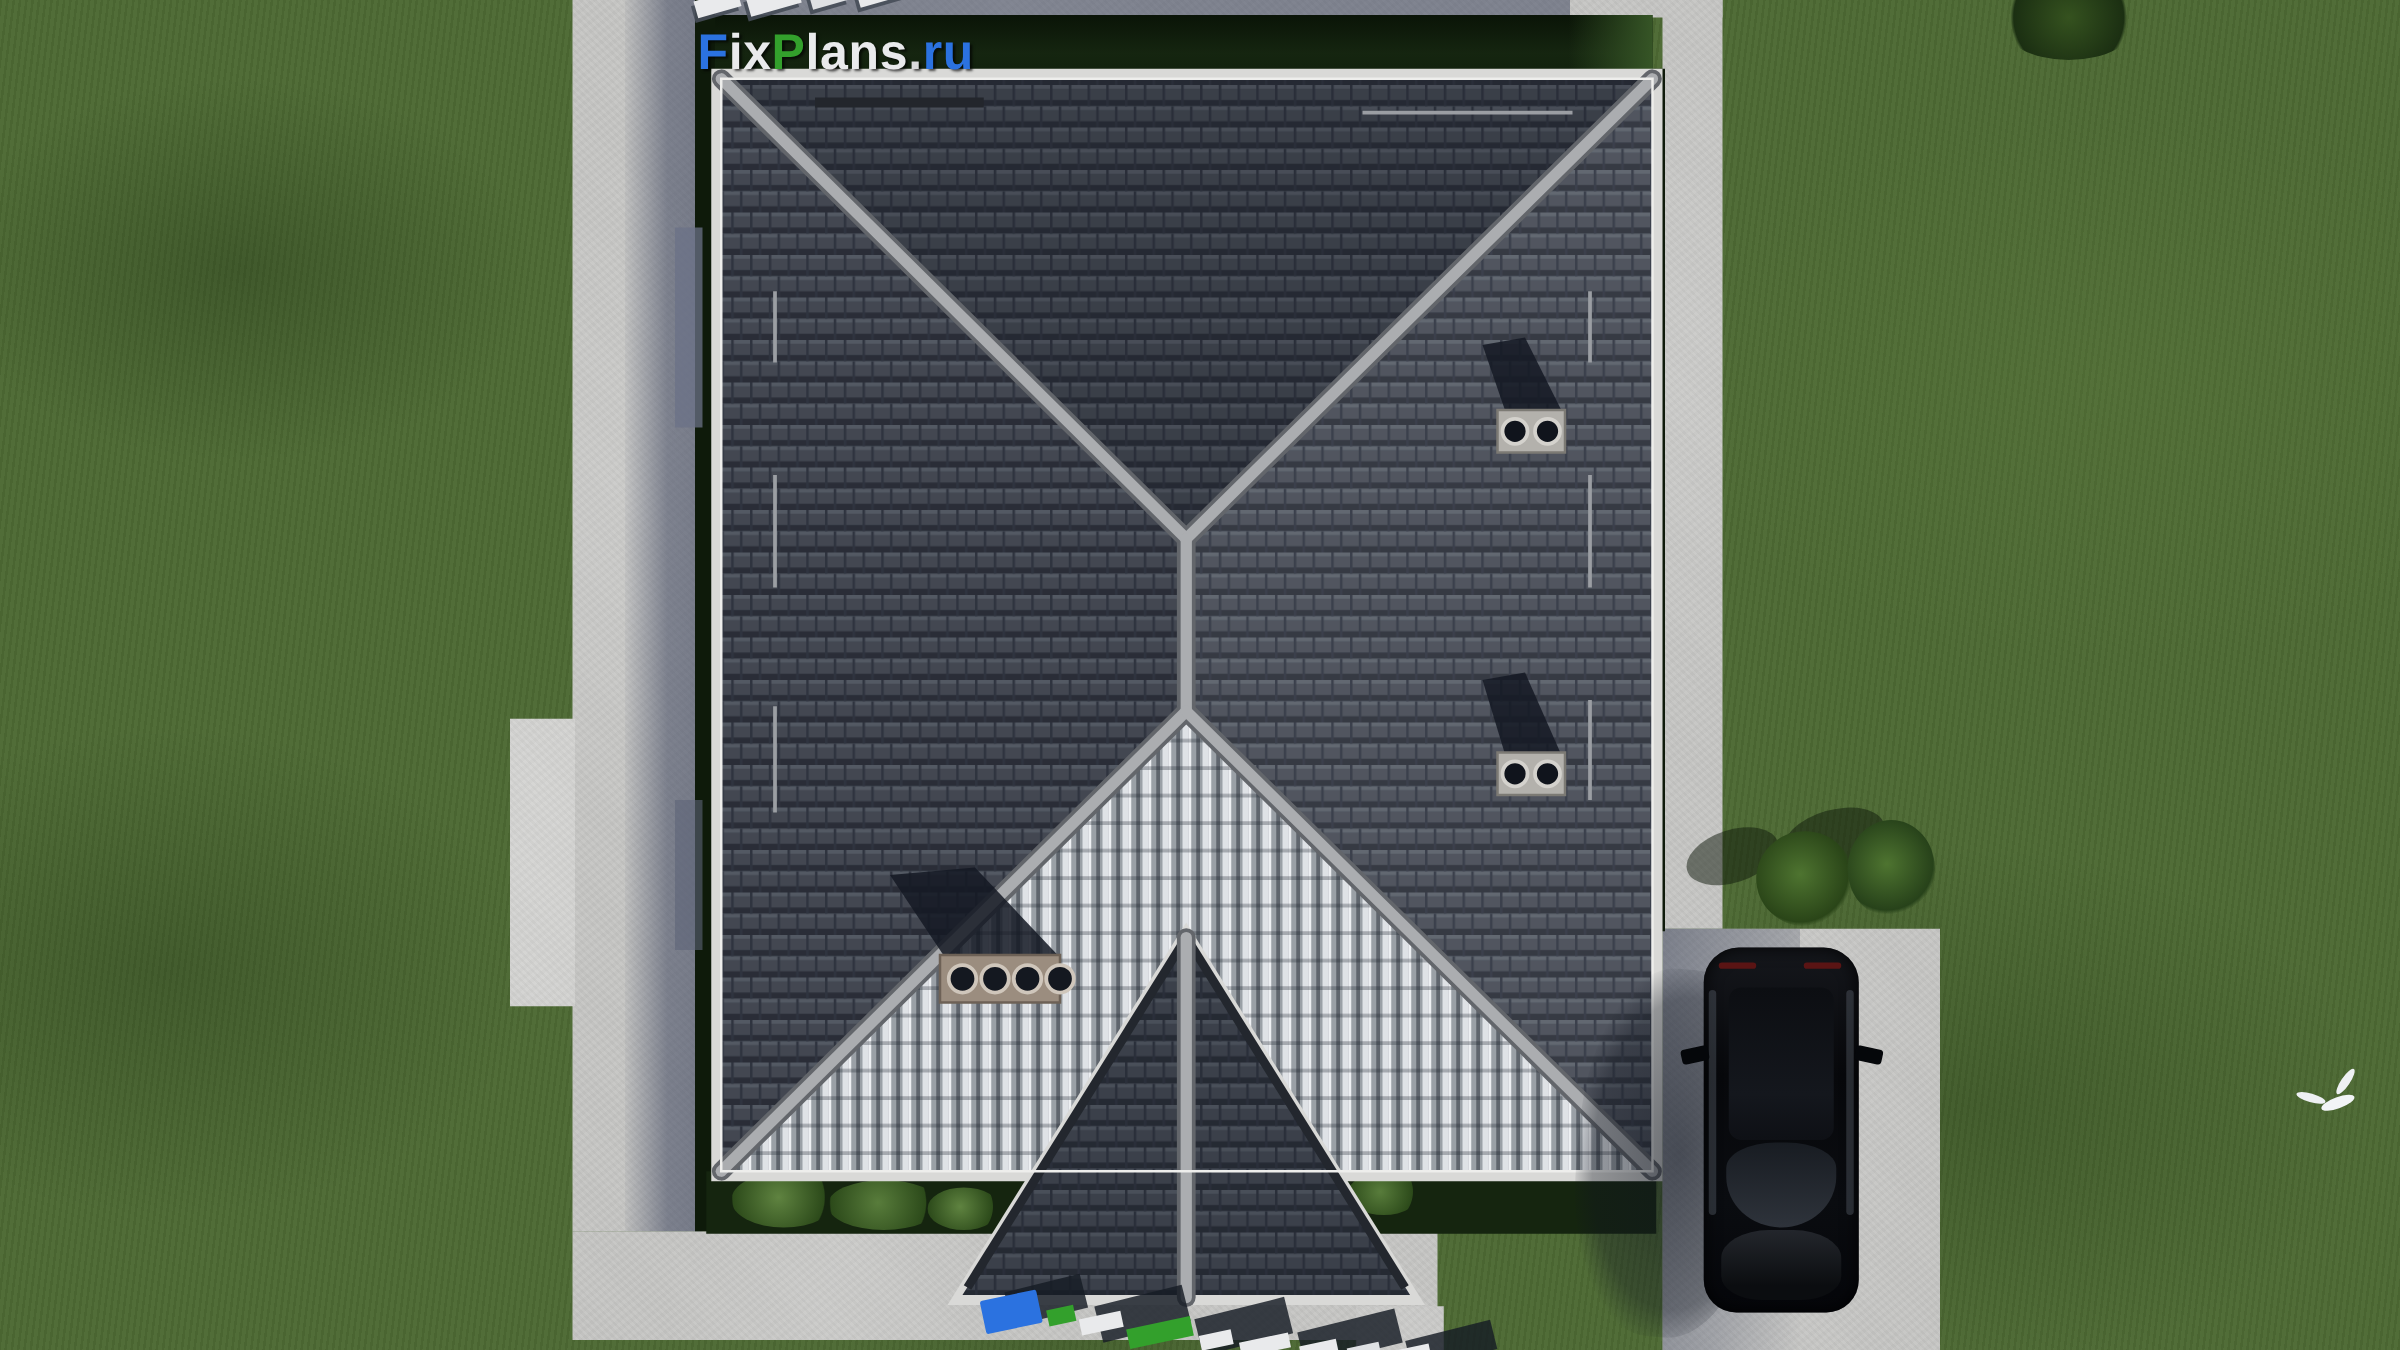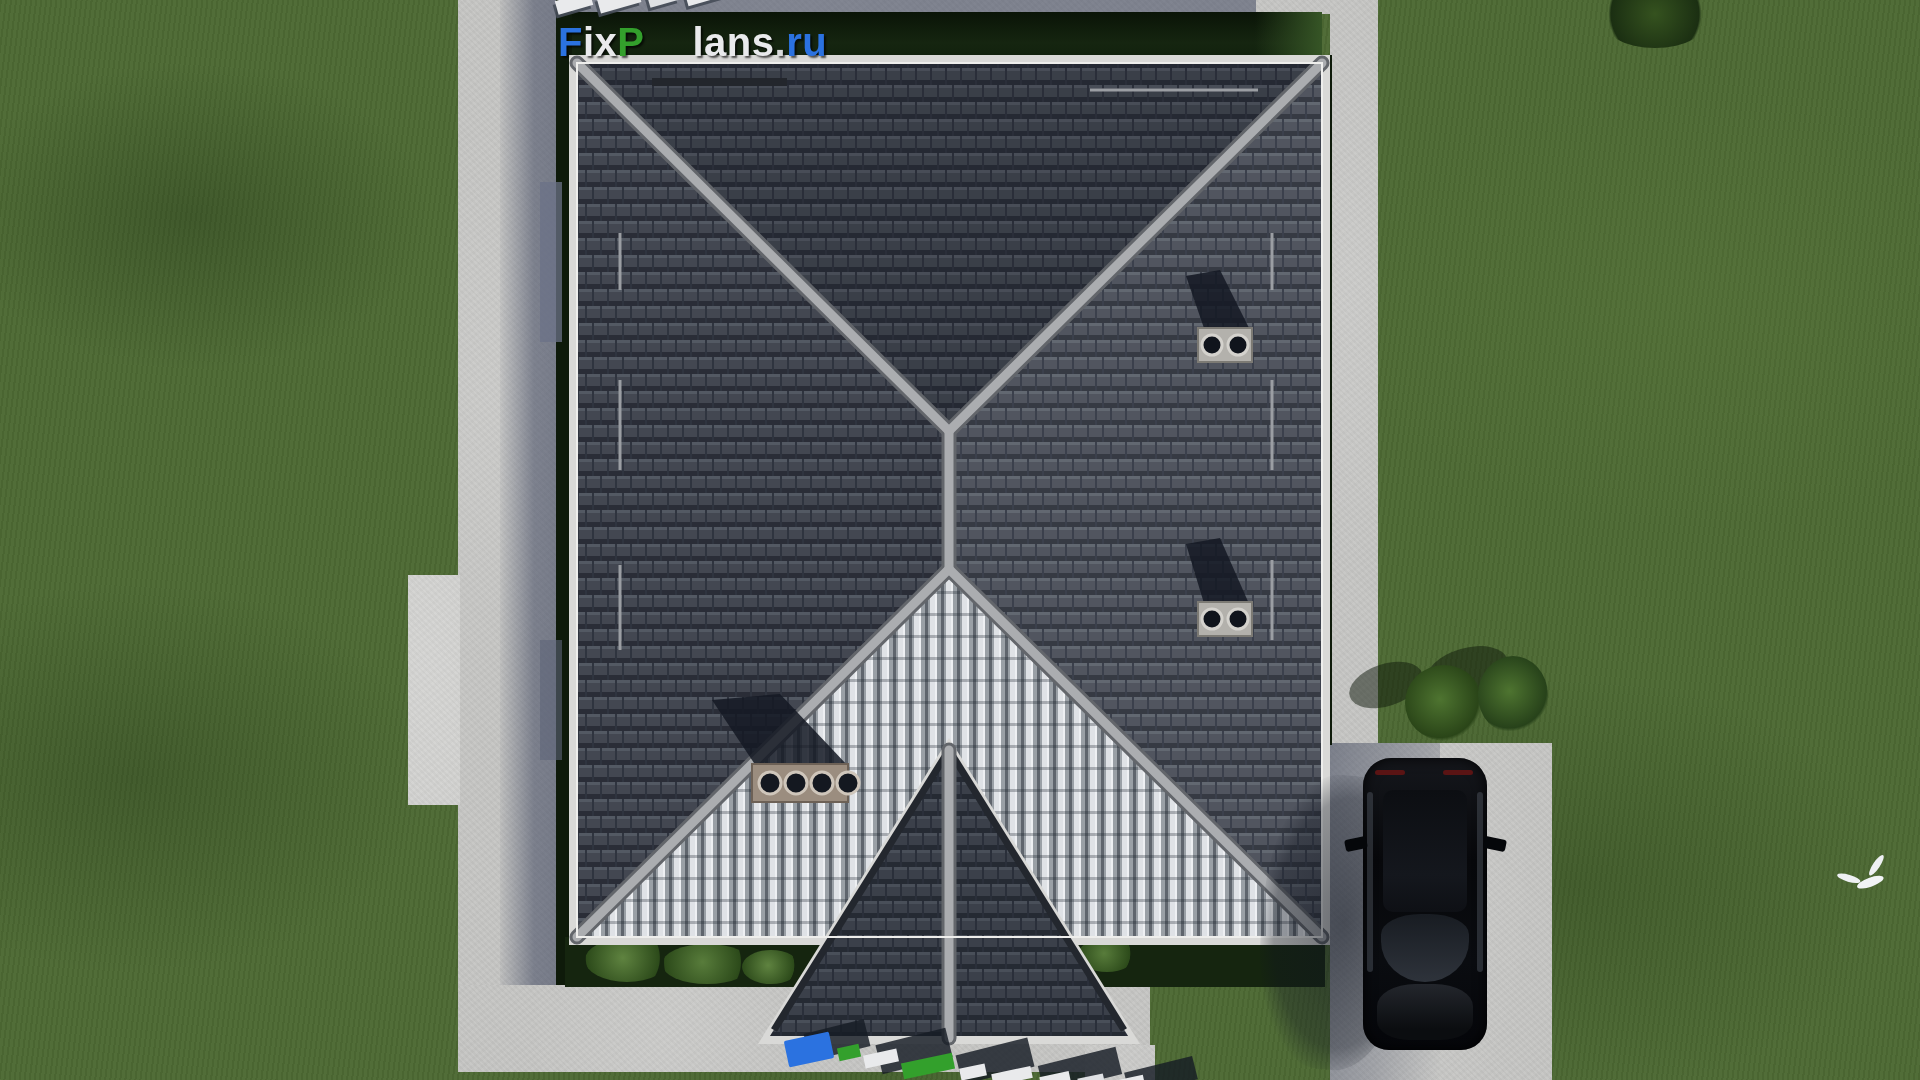--- a/index.html
+++ b/index.html
@@ -171,21 +171,21 @@
   <div class="abs" style="left:1425px;top:648px;width:84px;height:46px;background:rgba(14,24,10,.5);border-radius:50%;transform:rotate(-16deg);"></div>
   <div class="abs bush" style="left:1405px;top:665px;width:78px;height:76px;background:radial-gradient(circle at 45% 45%, #4e7430, #2a4518 64%, transparent 70%);"></div>
   <div class="abs bush" style="left:1478px;top:656px;width:70px;height:78px;background:radial-gradient(circle at 45% 45%, #4e7430, #27421a 64%, transparent 70%);"></div>
 
   <div class="abs" style="left:1838px;top:856px;width:62px;height:50px;transform:rotate(-14deg);">
     <div class="abs" style="left:18px;top:22px;width:28px;height:9px;background:#f2f4f6;border-radius:50%;transform:rotate(-6deg);"></div>
     <div class="abs" style="left:0;top:14px;width:24px;height:7px;background:#eef0f3;border-radius:50%;transform:rotate(30deg);"></div>
     <div class="abs" style="left:30px;top:8px;width:24px;height:7px;background:#eef0f3;border-radius:50%;transform:rotate(-42deg);"></div>
   </div>
 
-  <div id="watermark-top" class="abs" style="left:558px;top:20px;"><span style="color: rgb(43, 114, 224);">F</span><span style="color: rgb(233, 234, 236);">ix</span><span style="color: rgb(51, 160, 44);">P</span><span style="color: rgb(233, 234, 236); margin-left: 48px;">lans</span><span style="color: rgb(217, 218, 219);">.</span><span style="color: rgb(43, 114, 224);">ru</span></div>
+  <div id="watermark-top" class="abs" style="left:558px;top:20px;"><span style="color: rgb(43, 114, 224);">F</span><span style="color: rgb(233, 234, 236);">ix</span><span style="color: rgb(51, 160, 44);">P</span><span style="color: rgb(233, 234, 236);">lans</span><span style="color: rgb(217, 218, 219);">.</span><span style="color: rgb(43, 114, 224);">ru</span></div>
 
   <div class="abs logo3d" style="left:556px;top:-4px;width:36px;height:14px;background:#e9eaec;transform:rotate(-16deg);"></div>
   <div class="abs logo3d" style="left:598px;top:-8px;width:42px;height:16px;background:#e9eaec;transform:rotate(-16deg);"></div>
   <div class="abs logo3d" style="left:648px;top:-10px;width:30px;height:14px;background:#dfe1e4;transform:rotate(-16deg);"></div>
   <div class="abs logo3d" style="left:686px;top:-12px;width:40px;height:13px;background:#e9eaec;transform:rotate(-16deg);"></div>
 
   <div class="abs blockshadow" style="left:806px;top:1026px;width:62px;height:28px;transform:rotate(-14deg);"></div>
   <div class="abs blockshadow" style="left:878px;top:1036px;width:72px;height:30px;transform:rotate(-14deg);"></div>
   <div class="abs blockshadow" style="left:958px;top:1046px;width:74px;height:30px;transform:rotate(-14deg);"></div>
   <div class="abs blockshadow" style="left:1040px;top:1056px;width:80px;height:28px;transform:rotate(-14deg);"></div>

